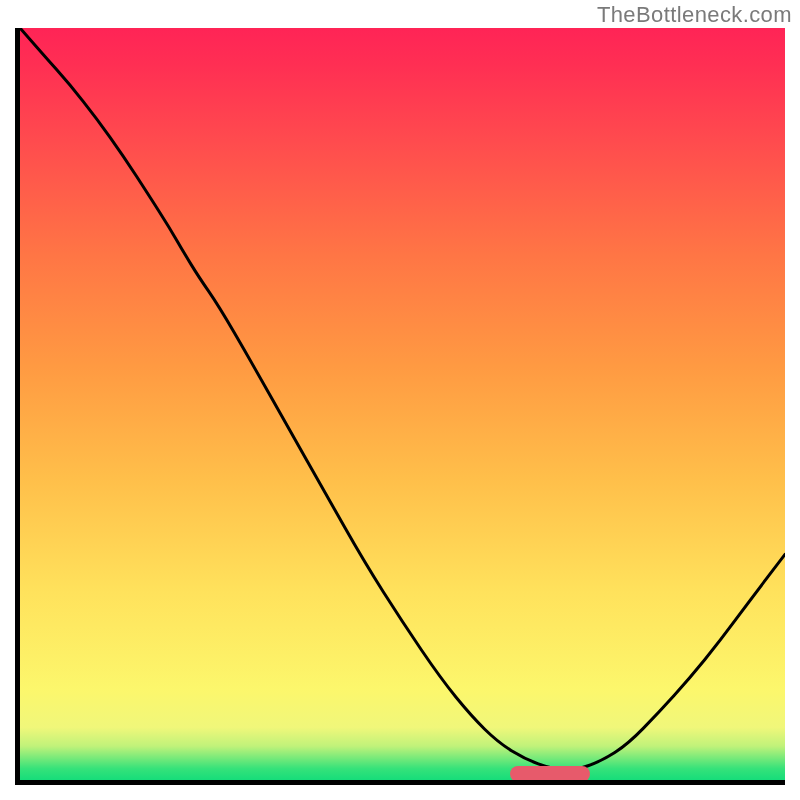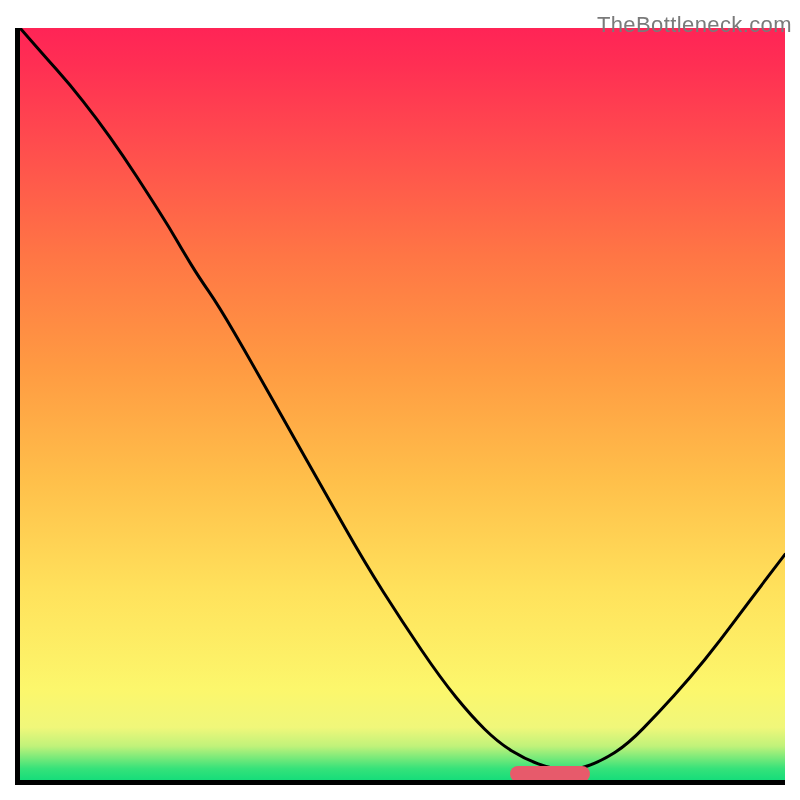--- a/index.html
+++ b/index.html
@@ -7,21 +7,21 @@
     padding: 0;
     background: #ffffff;
     width: 800px;
     height: 800px;
     overflow: hidden;
     position: relative;
     font-family: Arial, Helvetica, sans-serif;
   }
   .header {
     position: absolute;
-    top: 12px;
+    top: 2px;
     right: 8px;
     color: #7a7a7a;
     font-size: 22px;
     font-weight: 500;
     letter-spacing: 0.4px;
     z-index: 5;
   }
   .plot {
     position: absolute;
     left: 15px;

